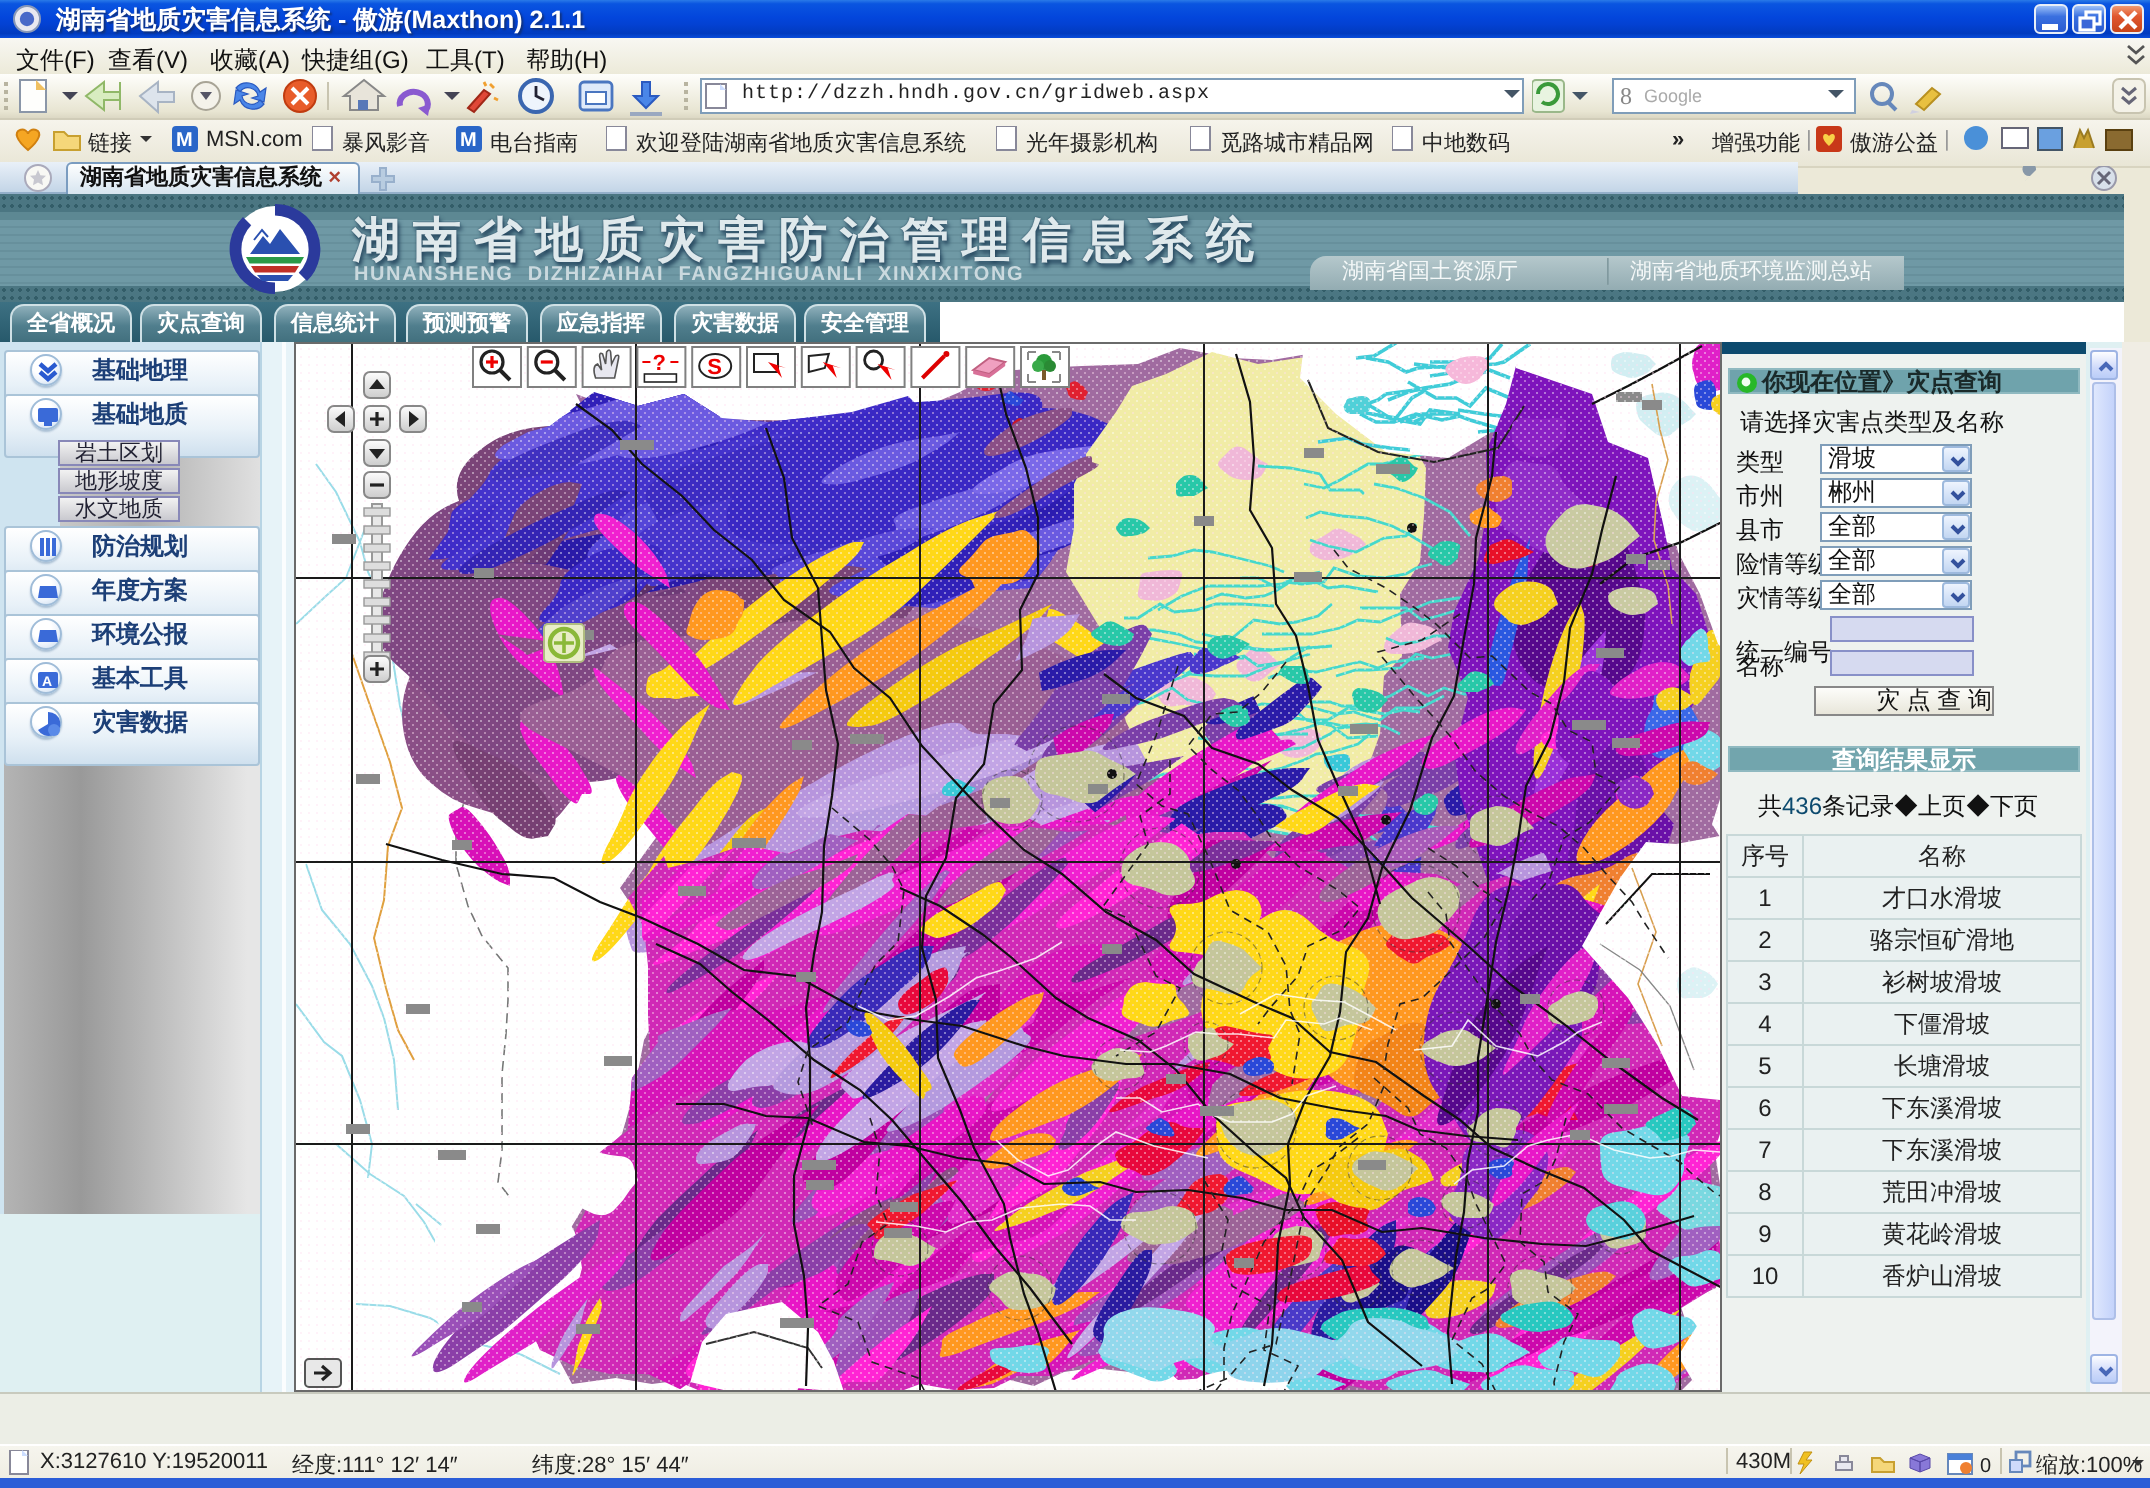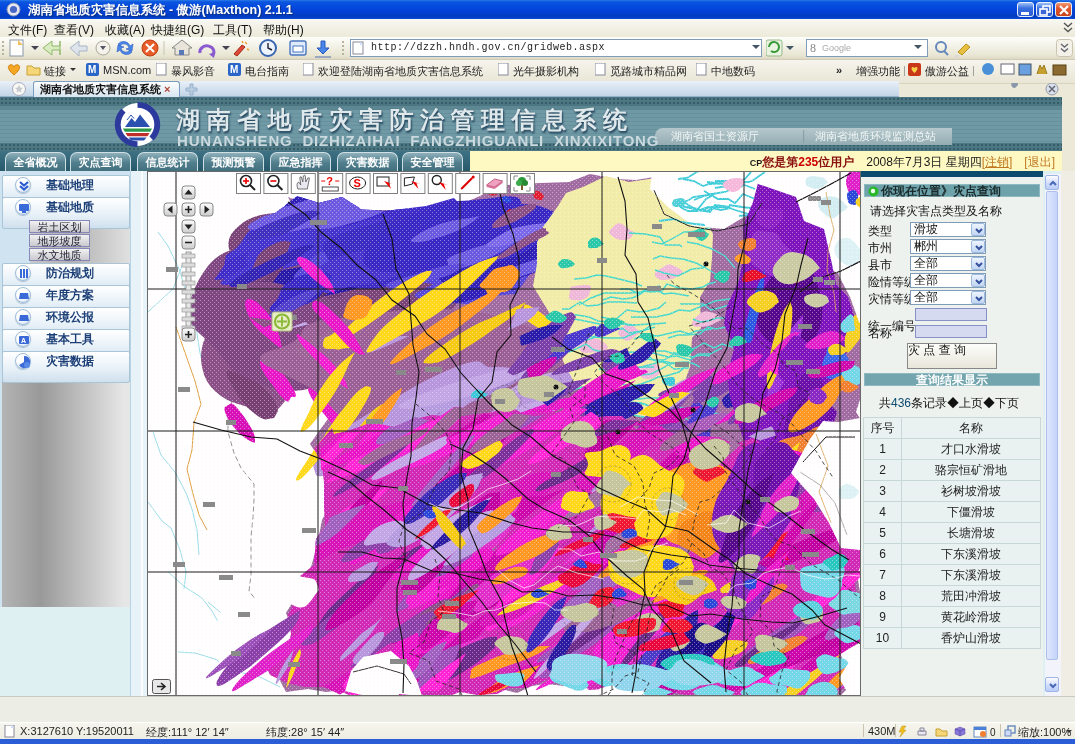--- a/index.html
+++ b/index.html
@@ -26,23 +26,23 @@
 #tabbar{left:0;top:81px;width:899px;height:16px;background:linear-gradient(#e9f0f8,#c3d5e7);border-bottom:1px solid #93afc9}
 #tab1{position:absolute;left:33px;top:0px;width:147px;height:16px;background:linear-gradient(#fdfefe,#d7e5f0);border:1px solid #7a9cc0;border-bottom:none;border-radius:3px 3px 0 0;font-size:11px;font-weight:bold;color:#111;line-height:15px;padding-left:6px;white-space:nowrap}
 
 #hdr{left:0px;top:97px;width:1062px;height:54px;background:#6d96a2}
 #hdr .band1{position:absolute;left:0;top:0;width:100%;height:9px;background:#4b7682;background-image:radial-gradient(#335d68 30%,transparent 32%);background-size:4px 4px}
 #hdr .band2{position:absolute;left:0;top:9px;width:100%;height:4px;background:#5d8893}
 #hdr .mid{position:absolute;left:0;top:13px;width:100%;height:33px;background:repeating-linear-gradient(#6f99a5 0 3px,#67909c 3px 4px)}
 #hdr .band3{position:absolute;left:0;top:46px;width:100%;height:8px;background:#4b7682;background-image:radial-gradient(#335d68 30%,transparent 32%);background-size:4px 4px}
 #hdr .rtab{position:absolute;left:655px;top:31px;width:297px;height:17px;background:linear-gradient(#b5c8cc,#93acb2);border-radius:8px 0 0 0;color:#f4f8f8;font-size:11px;line-height:17px}
 #sitetitle{position:absolute;left:176px;top:7px;font-size:24px;font-weight:bold;color:#dfe9ec;letter-spacing:6.5px;text-shadow:1px 2px 2px #23445c,0 0 1px #23445c;white-space:nowrap}
-#sitesub{position:absolute;left:177px;top:35px;font-size:15px;color:#cad9de;letter-spacing:0.8px;white-space:nowrap;font-weight:bold}
-
-#navrow{left:0;top:151px;width:1062px;height:20px;background:#fef9c3}
+#sitesub{position:absolute;left:177px;top:35px;font-size:10px;color:#cad9de;letter-spacing:0.8px;white-space:nowrap;font-weight:bold}
+
+#navrow{left:0;top:151px;width:1062px;height:20px;background:#ffffff}
 #navteal{position:absolute;left:0;top:0;width:470px;height:20px;background:linear-gradient(#3d7183,#27596b)}
 .navtab{position:absolute;top:1px;width:61px;height:19px;background:linear-gradient(#8fb0bb,#507e8d 55%,#42707e);border:1px solid #cfe0e5;border-bottom:none;border-radius:7px 7px 0 0;color:#fff;font-size:11px;font-weight:bold;text-align:center;line-height:18px;white-space:nowrap}
 #usertext{position:absolute;right:7px;top:3px;font-size:12px;color:#1a1a1a;white-space:nowrap}
 
 #content{left:0;top:171px;width:1075px;height:525px;background:#dff0f2}
 
 #sidebar{position:absolute;left:0px;top:0;width:130px;height:525px;background:#cfe4f0}
 #sbgray{position:absolute;left:2px;top:200px;width:128px;height:236px;background:linear-gradient(90deg,#b4b4b4,#999 30%,#e6e6e6 95%)}
 #sbgray2{position:absolute;left:30px;top:47px;width:100px;height:45px;background:linear-gradient(90deg,#c8c8c8,#b0b0b0 40%,#e0e0e0)}
 #sbbot{position:absolute;left:0;top:436px;width:130px;height:89px;background:#dff0f2}
@@ -55,21 +55,21 @@
 #split .wl{position:absolute;left:10px;top:0;width:2px;height:525px;background:#fbfdfe}
 
 #mapframe{position:absolute;left:147px;top:0;width:714px;height:525px;border:1px solid #6a6a6a;background:#fff;overflow:hidden}
 
 #rpanel{position:absolute;left:861px;top:0;width:182px;height:525px;background:#eef2ef;border-top:6px solid #0c4a6e}
 .phdr{position:absolute;left:3px;top:7px;width:176px;height:13px;background:#6fa3ac;border:1px solid #8fb9c0;font-size:12px;font-weight:bold;color:#1a2a2a;line-height:12px}
 .plbl{position:absolute;font-size:12px;color:#111;white-space:nowrap}
 .pselect{position:absolute;left:49px;width:76px;height:15px;background:#fff;border:1px solid #7f9db9;font-size:12px;color:#111;line-height:13px;padding-left:3px}
 .pselect .da{position:absolute;right:0px;top:0px;width:14px;height:13px;background:linear-gradient(#eef4fe,#c2d6f2);border:1px solid #9db9dd;border-radius:2px}
 .pinput{position:absolute;left:54px;width:72px;height:13px;background:#d6daf0;border:1px solid #8890c8}
-#pbutton{position:absolute;left:46px;top:166px;width:90px;height:26px;background:linear-gradient(#fdfdfa,#e8e6da);border:1px solid #888;font-size:12px;color:#111;text-align:left;line-height:13px}
+#pbutton{position:absolute;left:46px;top:166px;width:90px;height:15px;background:linear-gradient(#fdfdfa,#e8e6da);border:1px solid #888;font-size:12px;color:#111;text-align:right;line-height:13px}
 #rhdr2{position:absolute;left:3px;top:196px;width:176px;height:13px;background:#72a5ad;border:1px solid #8fb9c0;font-size:12px;font-weight:bold;color:#fff;text-align:center;line-height:12px}
 #rcount{position:absolute;left:0px;top:218px;width:176px;font-size:12px;color:#111;text-align:center;white-space:nowrap}
 table#rtbl{position:absolute;left:2px;top:240px;width:178px;border-collapse:collapse;font-size:12px;color:#222;background:#eaf1f1}
 table#rtbl td{border:1px solid #c8d8d8;text-align:center;height:21px;padding:0}
 
 .sb{position:absolute;background:#f3f3fb}
 .sbbtn{position:absolute;width:14px;height:15px;background:linear-gradient(#fdfdff,#cfdafa 60%,#bacdf8);border:1px solid #9eb4e4;border-radius:2px}
 .sbthumb{position:absolute;width:12px;background:linear-gradient(90deg,#dfe7fd,#c4d3fb);border:1px solid #aebfe8;border-radius:2px}
 
 #statusup{left:0;top:696px;width:1075px;height:26px;background:#eceee6;border-top:1px solid #c8cabe}
@@ -288,21 +288,20 @@
 
 <div class="abs" id="navrow">
  <div id="navteal"></div>
  <div class="navtab" style="left:5px">全省概况</div>
  <div class="navtab" style="left:70px">灾点查询</div>
  <div class="navtab" style="left:137px">信息统计</div>
  <div class="navtab" style="left:203px">预测预警</div>
  <div class="navtab" style="left:270px">应急指挥</div>
  <div class="navtab" style="left:337px">灾害数据</div>
  <div class="navtab" style="left:402px">安全管理</div>
- <div id="usertext"><span style="font-size:9px;font-weight:bold">CP</span><b style="color:#8a1010">您是第<span style="color:#c00">235</span>位用户</b>　2008年7月3日 星期四<span style="color:#c07820;text-decoration:underline">[注销]</span>　<span style="color:#c07820">[退出]</span></div>
 </div>
 
 <div class="abs" id="content">
  <div id="sidebar">
   <div id="sbgray"></div>
   <div id="sbgray2"></div>
   <div id="sbbot"></div>
   <div class="sbtn" style="top:4px">
         <span class="ic"><svg width="16" height="16">
             <path d="M4 4 l4 3.5 l4 -3.5 M4 8 l4 3.5 l4 -3.5" stroke="#2a5ad0" stroke-width="2.2" fill="none"></path>

